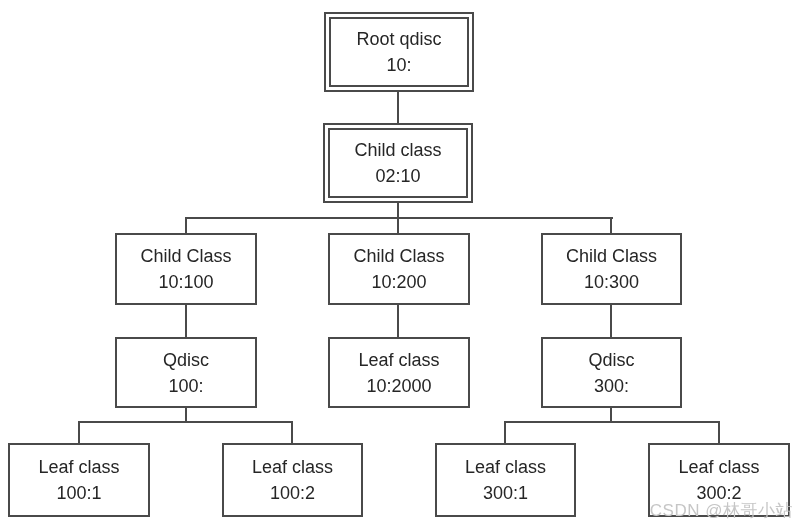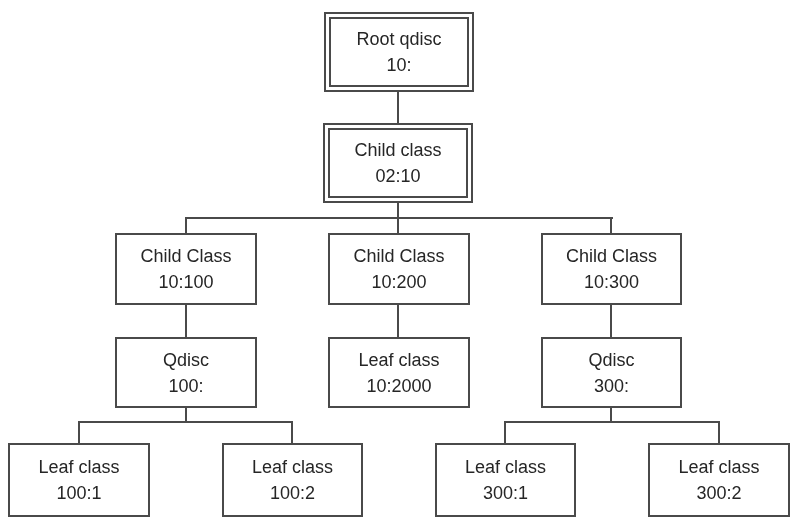--- a/index.html
+++ b/index.html
@@ -148,14 +148,15 @@
       <div>300:1</div>
     </div>
   </div>
   <div class="node n-l3002">
     <div class="box-inner">
       <div>Leaf class</div>
       <div>300:2</div>
     </div>
   </div>
 
+  <div class="watermark">CSDN @林哥小站</div>
 
 </div>
 
 </body></html>

